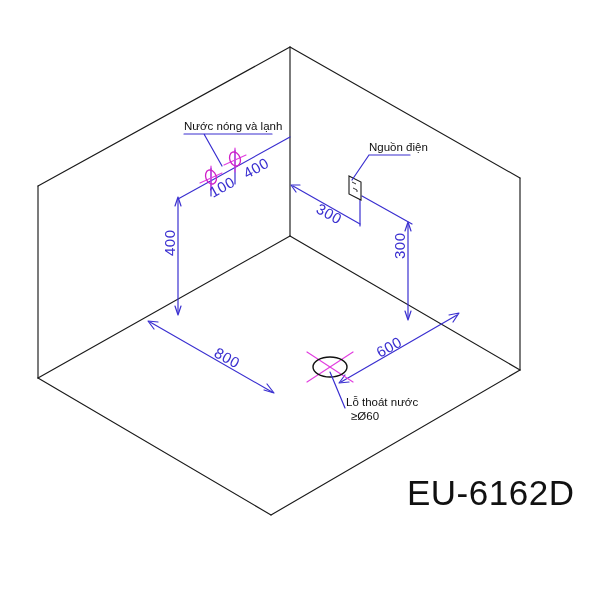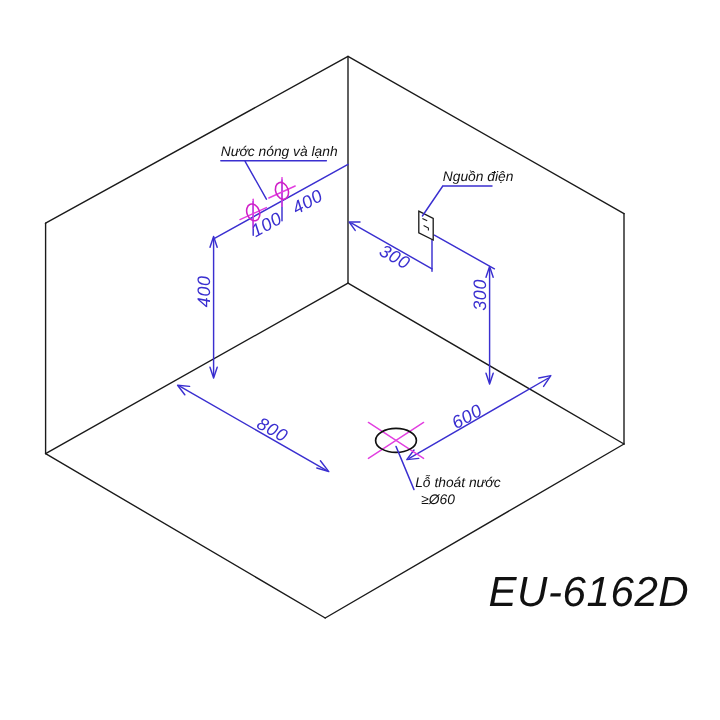--- a/index.html
+++ b/index.html
@@ -13,21 +13,20 @@
     font-family: "Liberation Sans", sans-serif;
     overflow: hidden;
     position: relative;
   }
   #drawing-root {
     position: absolute;
     left: 0;
     top: 0;
     width: 504px;
     height: 600px;
-    font-style: italic;
   }
   svg#cad-canvas {
     display: block;
     width: 600px;
     height: 600px;
     background: #ffffff;
   }
   .wall-line {
     fill: none;
     stroke: #1a1a1a;

